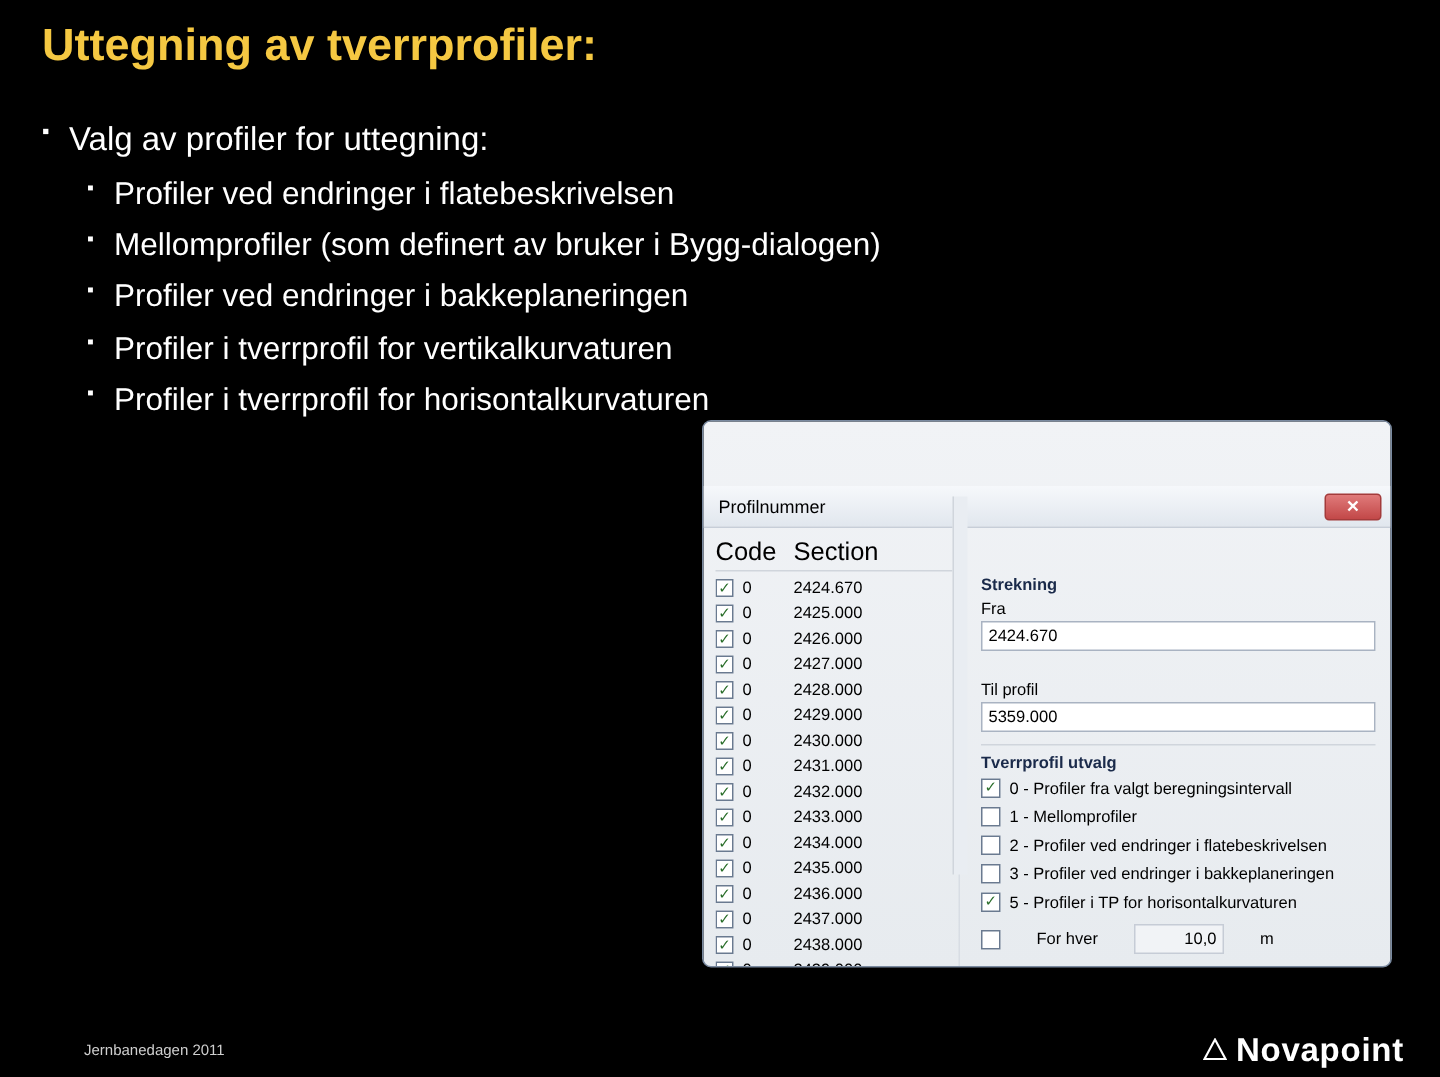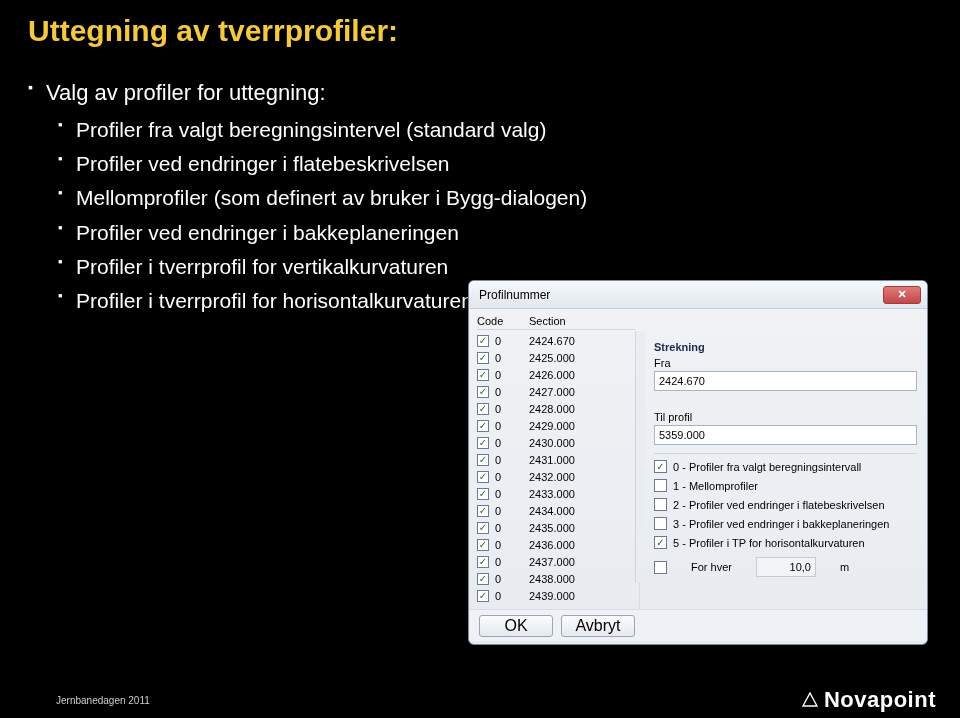--- a/index.html
+++ b/index.html
@@ -50,20 +50,21 @@
     overflow: hidden;
   }
   .titlebar {
     height: 28px;
     background: linear-gradient(#f6f8fb, #e1e7ee);
     border-bottom: 1px solid #c7ced8;
     display: flex;
     align-items: center;
     justify-content: space-between;
     padding: 0 6px 0 10px;
+    margin-top: 43px;
   }
   .titlebar .ttl { font-size: 12px; }
   .close-btn {
     width: 38px; height: 18px;
     background: linear-gradient(#e07a7a, #c24848);
     border: 1px solid #a33b3b;
     border-radius: 3px;
     display: flex; align-items: center; justify-content: center;
     color: #fff; font-weight: bold; font-size: 11px;
     cursor: pointer;
@@ -73,21 +74,21 @@
     height: 300px;
   }
   .left-col {
     width: 170px;
     padding: 6px 4px 4px 8px;
     display: flex;
     flex-direction: column;
   }
   .left-col .hdrs {
     display: flex;
-    font-size: 11px;
+    font-size: 17px;
     border-bottom: 1px solid #d0d5dc;
     padding-bottom: 2px;
     margin-bottom: 2px;
   }
   .left-col .hdrs div:first-child { width: 52px; }
   .left-col .hdrs div:last-child { flex: 1; }
   .left-col .list {
     flex: 1;
     overflow: hidden;
   }
@@ -220,21 +221,20 @@
 </head>
 <body>
 
 <div class="slide-title">Uttegning av tverrprofiler:</div>
 
 <div class="bullets">
   <ul>
     <li>
       <span>Valg av profiler for uttegning:</span>
       <ul>
-        <li>Profiler fra valgt beregningsintervel (standard valg)</li>
         <li>Profiler ved endringer i flatebeskrivelsen</li>
         <li>Mellomprofiler (som definert av bruker i Bygg-dialogen)</li>
         <li>Profiler ved endringer i bakkeplaneringen</li>
         <li>Profiler i tverrprofil for vertikalkurvaturen</li>
         <li>Profiler i tverrprofil for horisontalkurvaturen</li>
       </ul>
     </li>
   </ul>
 </div>
 
@@ -373,20 +373,21 @@
         <div class="cell">
           <label>Fra</label>
           <input type="text" value="2424.670" style="">
         </div>
         <div class="cell">
           <label>Til profil</label>
           <input type="text" value="5359.000" style="">
         </div>
       </div>
       <div class="divider"></div>
+      <div class="sect-hdr">Tverrprofil utvalg</div>
       <div class="option-list" id="opts">
           <div class="option">
             <span class="box">✓</span>
             <span class="lbl">0 - Profiler fra valgt beregningsintervall</span>
           </div>
           <div class="option">
             <span class="box"></span>
             <span class="lbl">1 - Mellomprofiler</span>
           </div>
           <div class="option">

